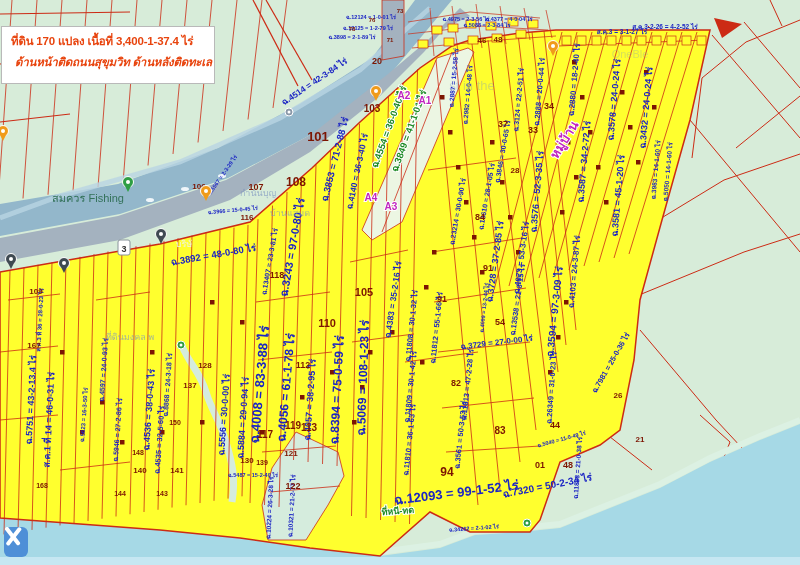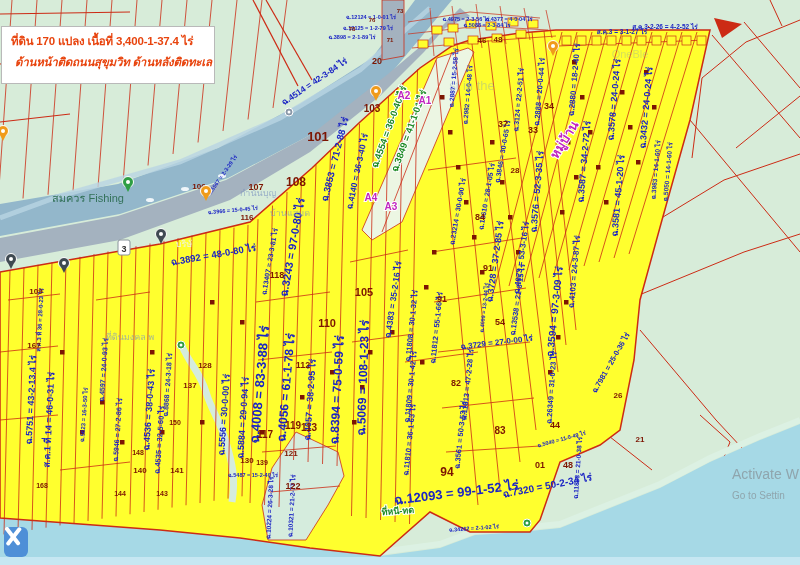--- a/index.html
+++ b/index.html
@@ -424,24 +424,20 @@
         <circle cx="289" cy="112" r="4" fill="#8a98a8" stroke="#ffffff" stroke-width="1"></circle>
         <circle cx="289" cy="112" r="1.5" fill="#ffffff"></circle>
       </g>
     </svg>
 
   <div class="info-box">
     <div class="l1">ที่ดิน 170 แปลง เนื้อที่ 3,400-1-37.4 ไร่</div>
     <div class="l2">ด้านหน้าติดถนนสุขุมวิท ด้านหลังติดทะเล</div>
   </div>
 
-  <div class="win-watermark">
-    <div class="w1">Activate W</div>
-    <div class="w2">Go to Settin</div>
-  </div>
 
   <div class="edit-btn">
     <svg width="18" height="20" viewBox="0 0 18 20">
       <rect x="7.2" y="-2" width="4" height="22" rx="2" fill="#ffffff" transform="rotate(38 9 10)"></rect>
       <rect x="7.2" y="-2" width="4" height="22" rx="2" fill="#ffffff" transform="rotate(-38 9 10)"></rect>
     </svg>
   </div>
 </div>
 
 </body></html>

